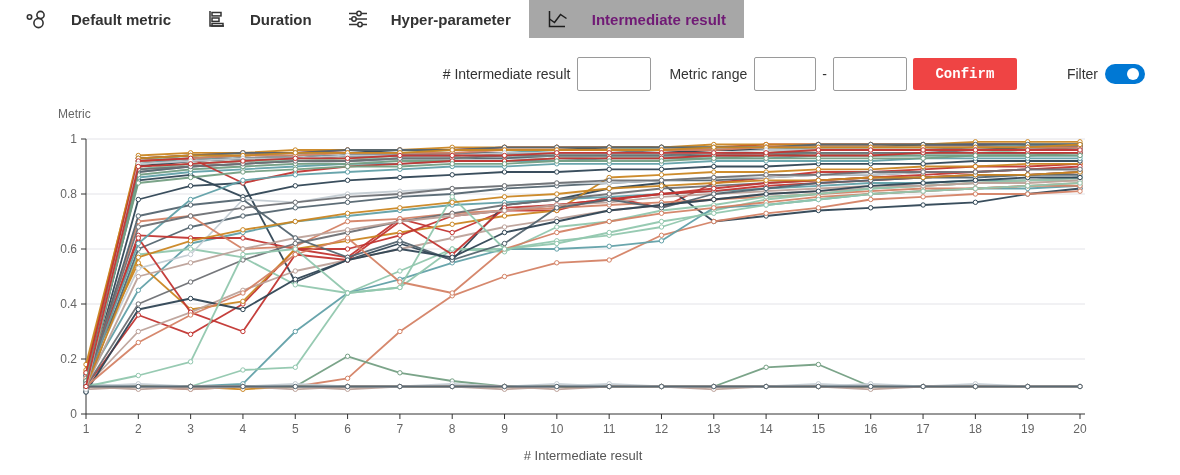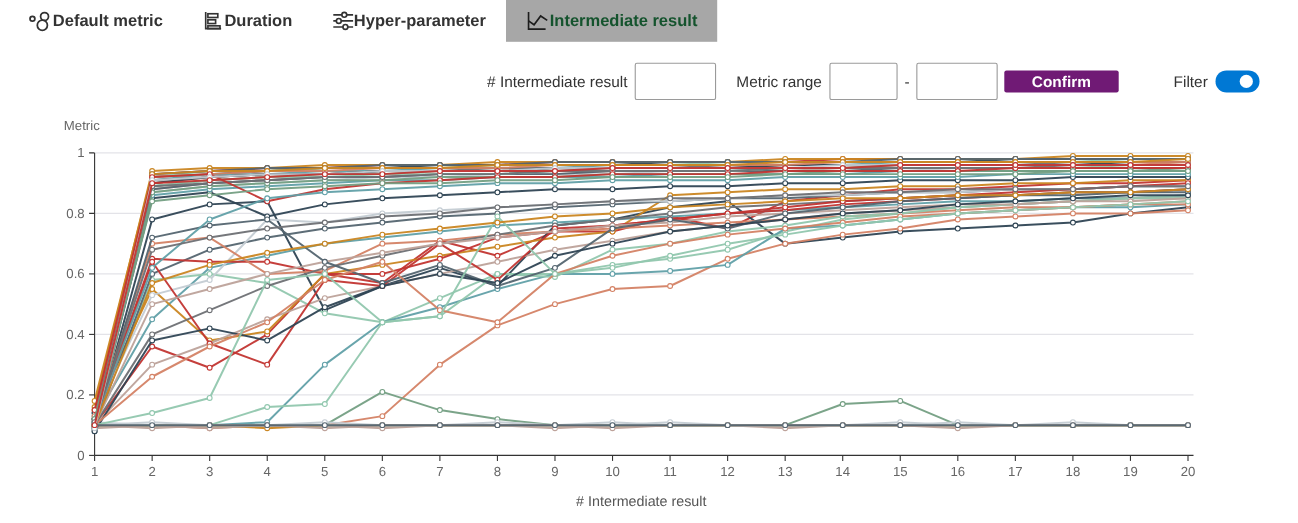--- a/index.html
+++ b/index.html
@@ -2,34 +2,34 @@
 <html><head>
 <meta charset="utf-8">
 <style>
   html,body{margin:0;padding:0;}
   body{
     width:1180px;height:475px;position:relative;overflow:hidden;
     background:#ffffff;font-family:"Liberation Sans",sans-serif;color:#333;
   }
   
   .tabbar{position:absolute;top:0;left:8px;height:38px;display:flex;align-items:stretch;}
-  .tab{display:flex;align-items:center;gap:0;padding:0 18px;font-size:15px;font-weight:700;color:#333;cursor:pointer;white-space:nowrap;}
+  .tab{display:flex;align-items:center;gap:23px;padding:0 18px;font-size:15px;font-weight:700;color:#333;cursor:pointer;white-space:nowrap;}
   .tab .ticon{display:flex;align-items:center;}
-  .tab.selected{background:#a7a7a7;color:#14532d;}
+  .tab.selected{background:#a7a7a7;color:#701a75;}
   .tab svg{stroke:#333;}
   .tab.selected svg{stroke:#1d1d1d;}
   
   .controls{position:absolute;top:57px;left:0;width:1145px;display:flex;justify-content:flex-end;align-items:center;font-size:14px;color:#333;}
   .controls .lbl{margin-right:7px;white-space:nowrap;}
   .controls input{height:34px;border:1px solid #9a9a9a;border-radius:2px;box-sizing:border-box;padding:0 6px;font-size:14px;font-family:"Liberation Sans",sans-serif;background:#fff;outline:none;}
   .inp-count{width:74px;margin-right:18px;}
   .inp-min{width:62px;}
   .inp-max{width:74px;margin-right:6px;}
   .dash{margin:0 6px;color:#333;}
-  .btn-confirm{height:20px;width:104px;background:#701a75;color:#fff;border:none;border-radius:2px;font-size:14px;font-weight:700;font-family:Liberation Sans, sans-serif;cursor:pointer;margin-right:24px;}
+  .btn-confirm{height:32px;width:104px;background:#ef4444;color:#fff;border:none;border-radius:2px;font-size:14px;font-weight:700;font-family:Liberation Mono, monospace;cursor:pointer;margin-right:24px;}
   .filter-lbl{margin-right:10px;margin-left:26px;}
   .toggle{width:40px;height:20px;border-radius:10px;background:#0078d4;position:relative;cursor:pointer;flex:0 0 auto;}
   .toggle .knob{position:absolute;top:4px;width:12px;height:12px;border-radius:50%;background:#fff;left:6px;transition:left .1s;}
   .toggle.on .knob{left:22px;}
   
   .chart{position:absolute;top:100px;left:0;width:1180px;height:375px;}
   .chart svg{display:block;}
   text.tick{fill:#666;font-size:12px;font-family:"Liberation Sans",sans-serif;}
   text.axisname{fill:#555;font-size:13px;font-family:"Liberation Sans",sans-serif;}
 </style>

